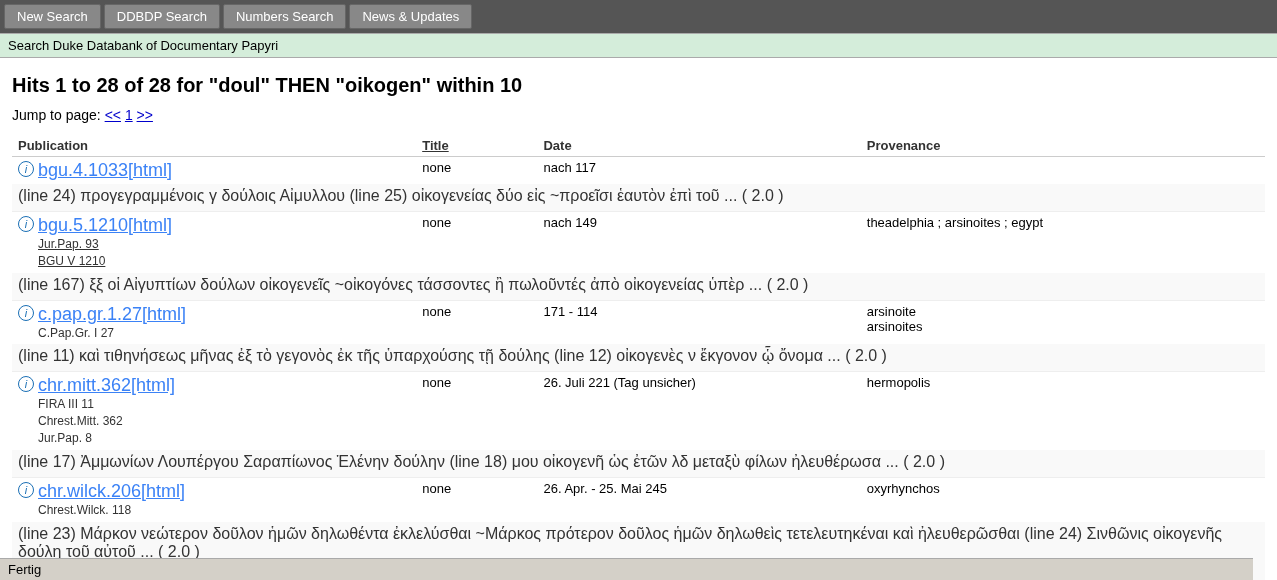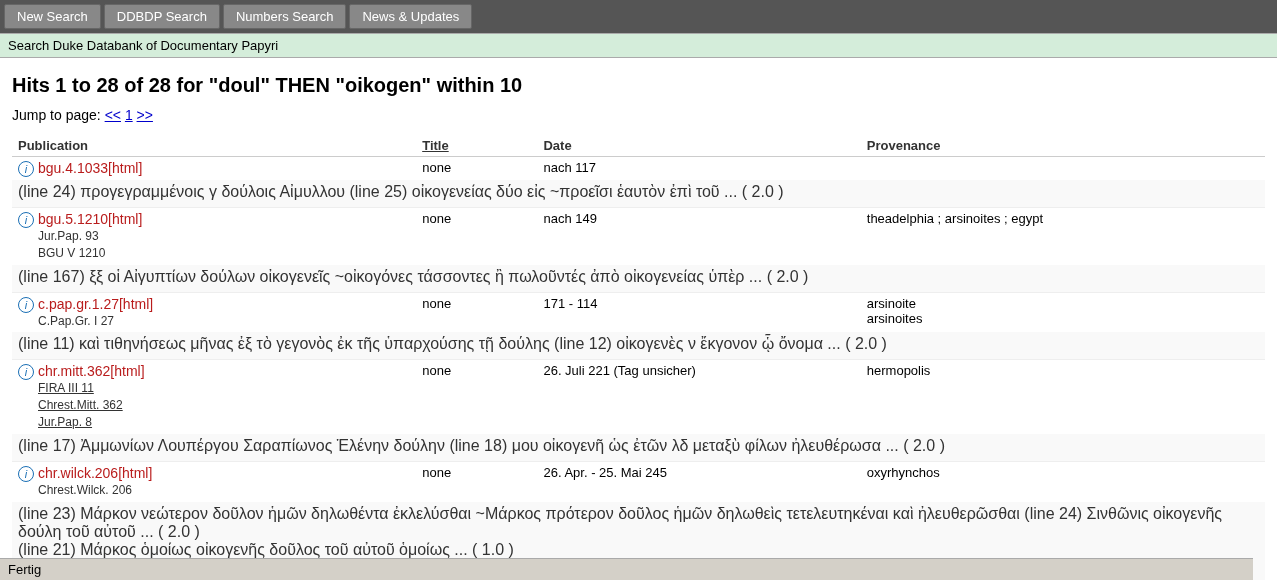--- a/index.html
+++ b/index.html
@@ -99,21 +99,21 @@
       border-radius: 50%;
       width: 16px;
       height: 16px;
       display: inline-flex;
       align-items: center;
       justify-content: center;
       font-size: 11px;
       flex-shrink: 0;
       margin-top: 1px;
     }
-    .result-link { color: #b91c1c; cursor: pointer; font-size: 14px; }
+    .result-link { color: #3b82f6; text-decoration: underline; cursor: pointer; font-size: 18px; }
     .pub-sub { font-size: 12px; color: #333; line-height: 1.4; }
 
     .context-row td {
       padding: 3px 6px 6px 6px;
       font-size: 16px;
       color: #333;
       background: #f9f9f9;
       border-bottom: 1px solid #eee;
     }
 
@@ -180,21 +180,21 @@
         </tr>
         <tr class="context-row">
           <td colspan="4">(line 24) προγεγραμμένοις γ δούλοις Αἰμυλλου (line 25) οἰκογενείας δύο εἰς ~προεῖσι ἑαυτὸν ἐπὶ τοῦ ... ( 2.0 )</td>
         </tr>
         <tr class="result-row">
           <td>
             <div class="result-link-cell">
               <span class="info-icon">i</span>
               <a class="result-link">bgu.5.1210[html]</a>
             </div>
-            <div class="pub-sub" style="padding-left: 20px;">Jur.Pap. 93<br>BGU V 1210</div>
+            <div class="pub-sub" style="padding-left: 20px; text-decoration: underline;">Jur.Pap. 93<br>BGU V 1210</div>
           </td>
           <td>none</td>
           <td>nach 149</td>
           <td>theadelphia ; arsinoites ; egypt</td>
         </tr>
         <tr class="context-row">
           <td colspan="4">(line 167) ξξ οἱ Αἰγυπτίων δούλων οἰκογενεῖς ~οἰκογόνες τάσσοντες ἢ πωλοῦντές ἀπὸ οἰκογενείας ὑπὲρ ... ( 2.0 )</td>
         </tr>
         <tr class="result-row">
           <td>
@@ -210,36 +210,36 @@
         </tr>
         <tr class="context-row">
           <td colspan="4">(line 11) καὶ τιθηνήσεως μῆνας ἐξ τὸ γεγονὸς ἐκ τῆς ὑπαρχούσης τῇ δούλης (line 12) οἰκογενὲς ν ἔκγονον ᾧ ὄνομα ... ( 2.0 )</td>
         </tr>
         <tr class="result-row">
           <td>
             <div class="result-link-cell">
               <span class="info-icon">i</span>
               <a class="result-link">chr.mitt.362[html]</a>
             </div>
-            <div class="pub-sub" style="padding-left: 20px; text-decoration: underline;">FIRA III 11<br>Chrest.Mitt. 362<br>Jur.Pap. 8</div>
+            <div class="pub-sub" style="padding-left: 20px;">FIRA III 11<br>Chrest.Mitt. 362<br>Jur.Pap. 8</div>
           </td>
           <td>none</td>
           <td>26. Juli 221 (Tag unsicher)</td>
           <td>hermopolis</td>
         </tr>
         <tr class="context-row">
           <td colspan="4">(line 17) Ἀμμωνίων Λουπέργου Σαραπίωνος Ἑλένην δούλην (line 18) μου οἰκογενῆ ὡς ἐτῶν λδ μεταξὺ φίλων ἠλευθέρωσα ... ( 2.0 )</td>
         </tr>
         <tr class="result-row">
           <td>
             <div class="result-link-cell">
               <span class="info-icon">i</span>
               <a class="result-link">chr.wilck.206[html]</a>
             </div>
-            <div class="pub-sub" style="padding-left: 20px;">Chrest.Wilck. 206</div>
+            <div class="pub-sub" style="padding-left: 20px;">Chrest.Wilck. 118</div>
           </td>
           <td>none</td>
           <td>26. Apr. - 25. Mai 245</td>
           <td>oxyrhynchos</td>
         </tr>
         <tr class="context-row">
           <td colspan="4">(line 23) Μάρκον νεώτερον δοῦλον ἡμῶν δηλωθέντα ἐκλελύσθαι ~Μάρκος πρότερον δοῦλος ἡμῶν δηλωθεὶς τετελευτηκέναι καὶ ἠλευθερῶσθαι (line 24) Σινθῶνις οἰκογενῆς δούλη τοῦ αὐτοῦ ... ( 2.0 )<br>(line 21) Μάρκος ὁμοίως οἰκογενῆς δοῦλος τοῦ αὐτοῦ ὁμοίως ... ( 1.0 )<br>(line 19) Ἀφύγχος κατὰ τὸ τρίτον ἐκ δούλης Σινθῶνος ... ( 1.0 )</td>
         </tr>
         <tr class="result-row">
           <td>

